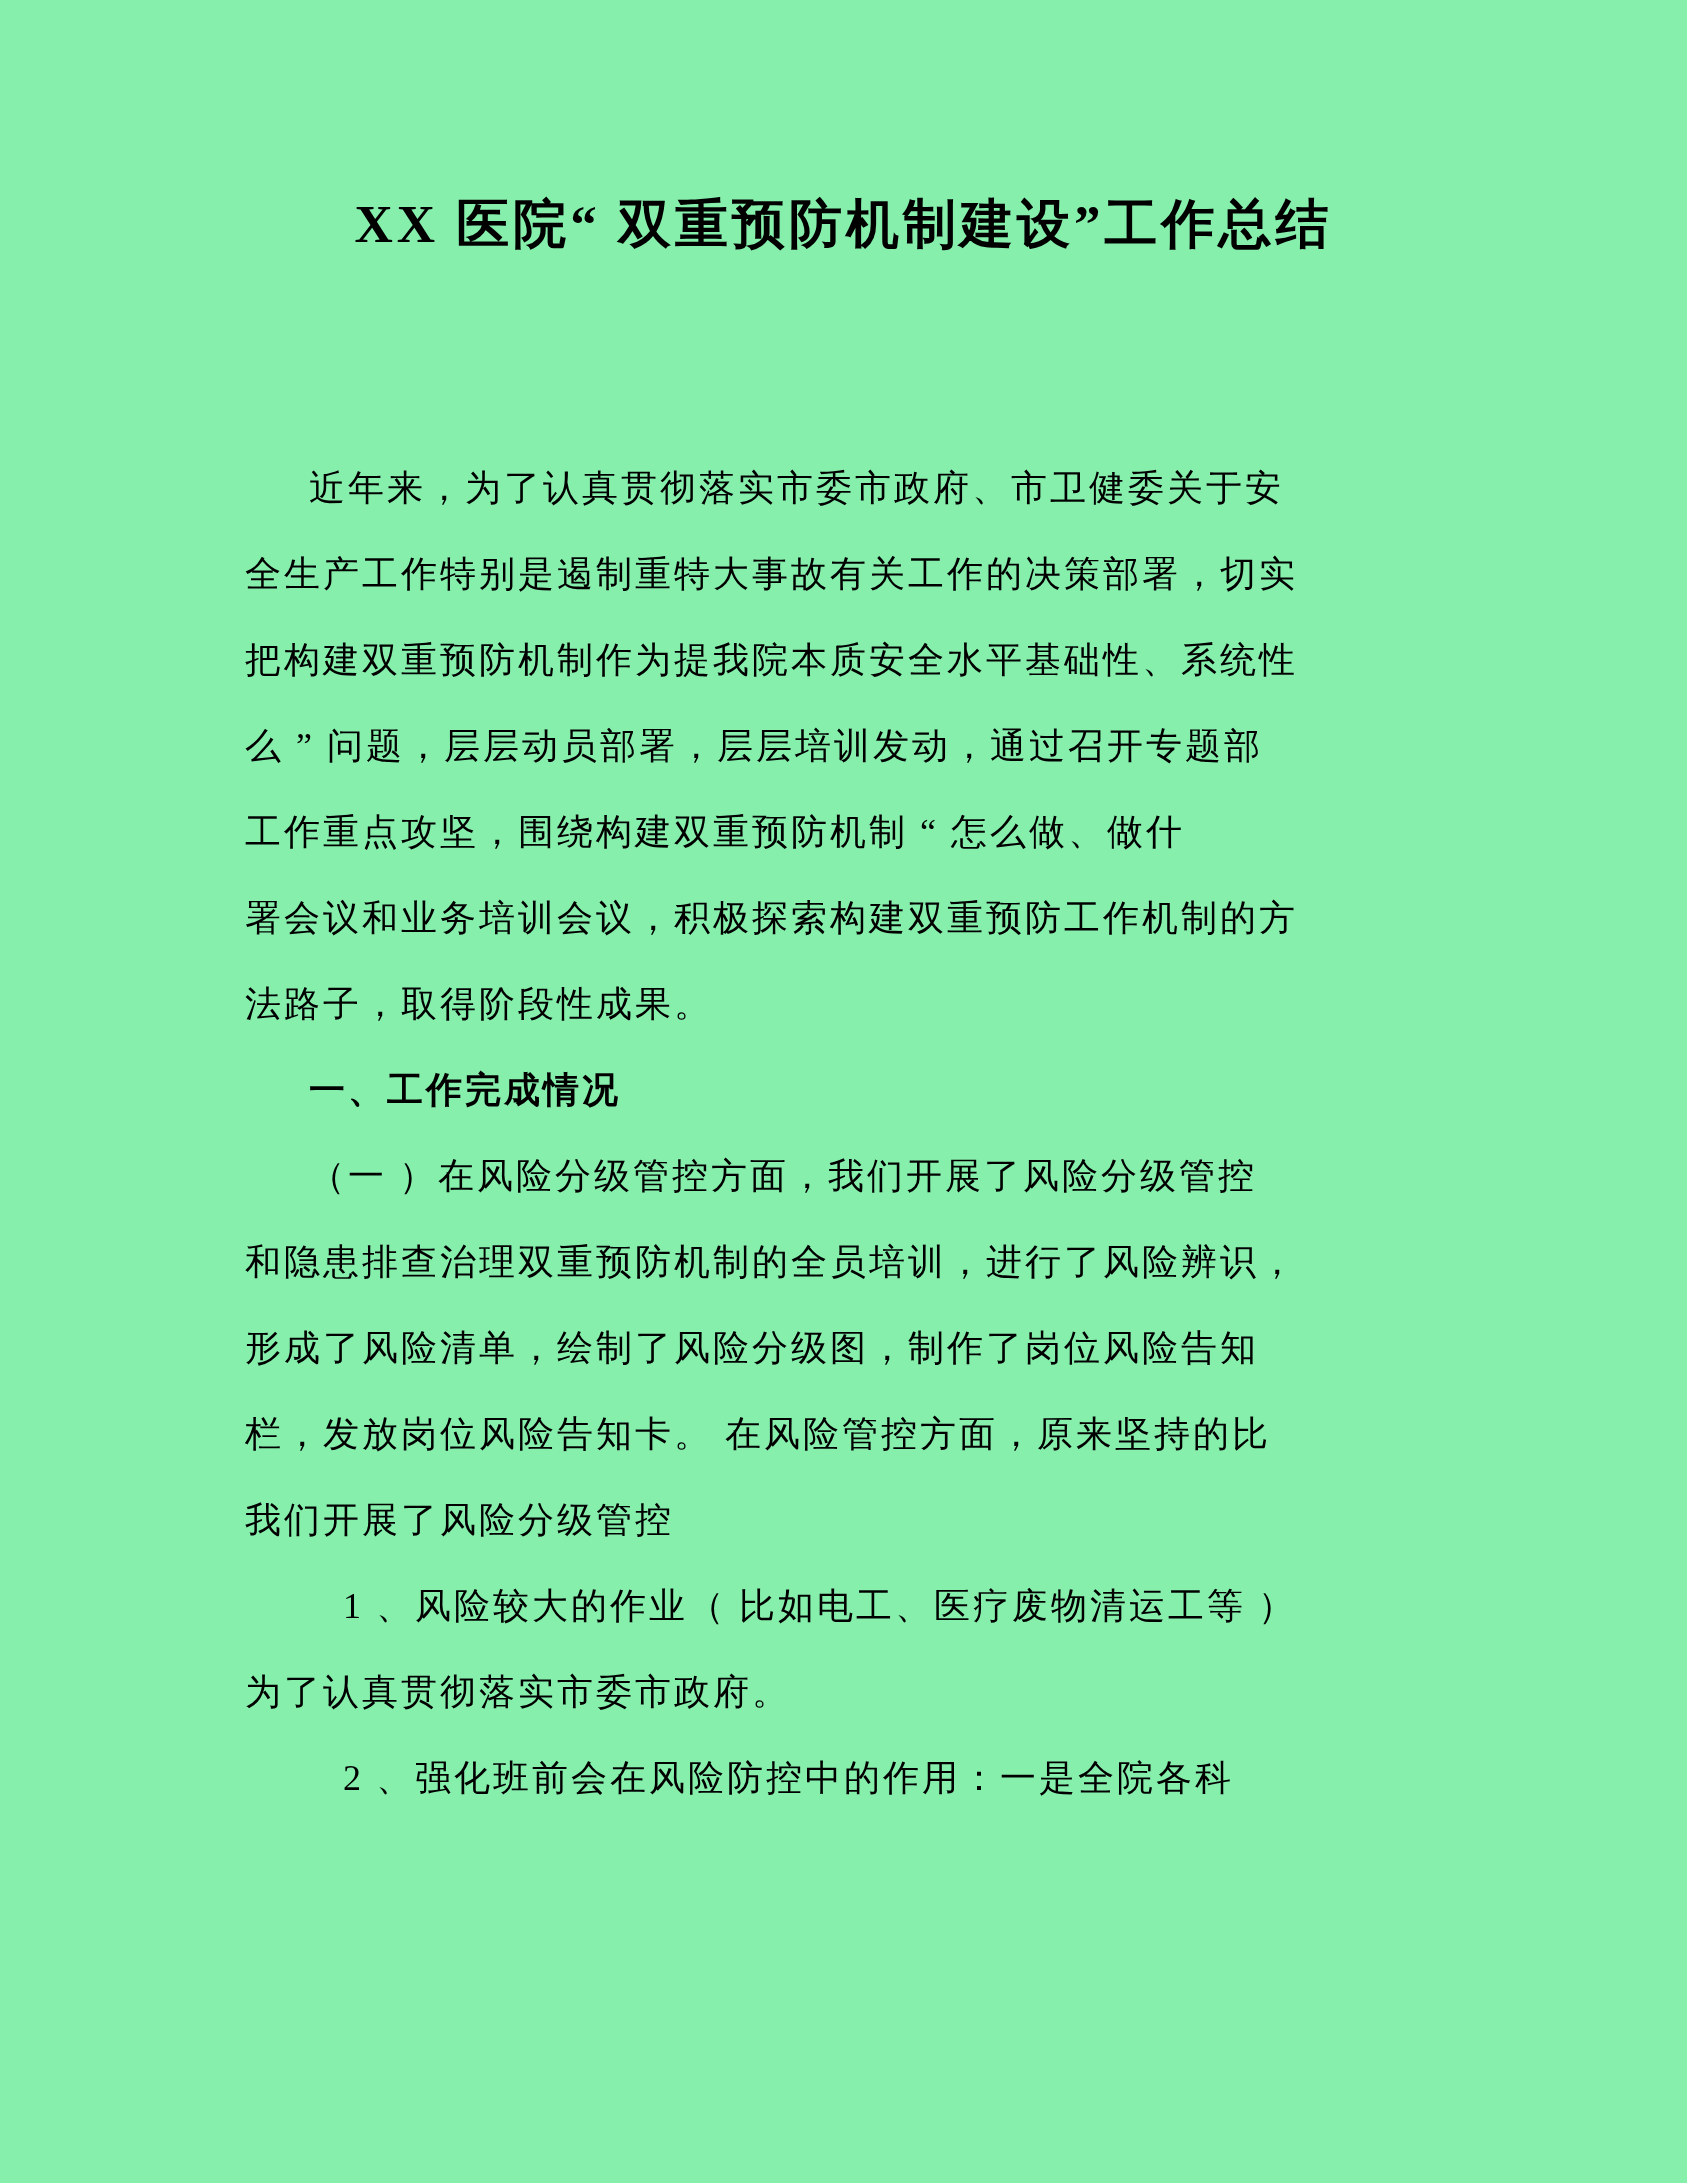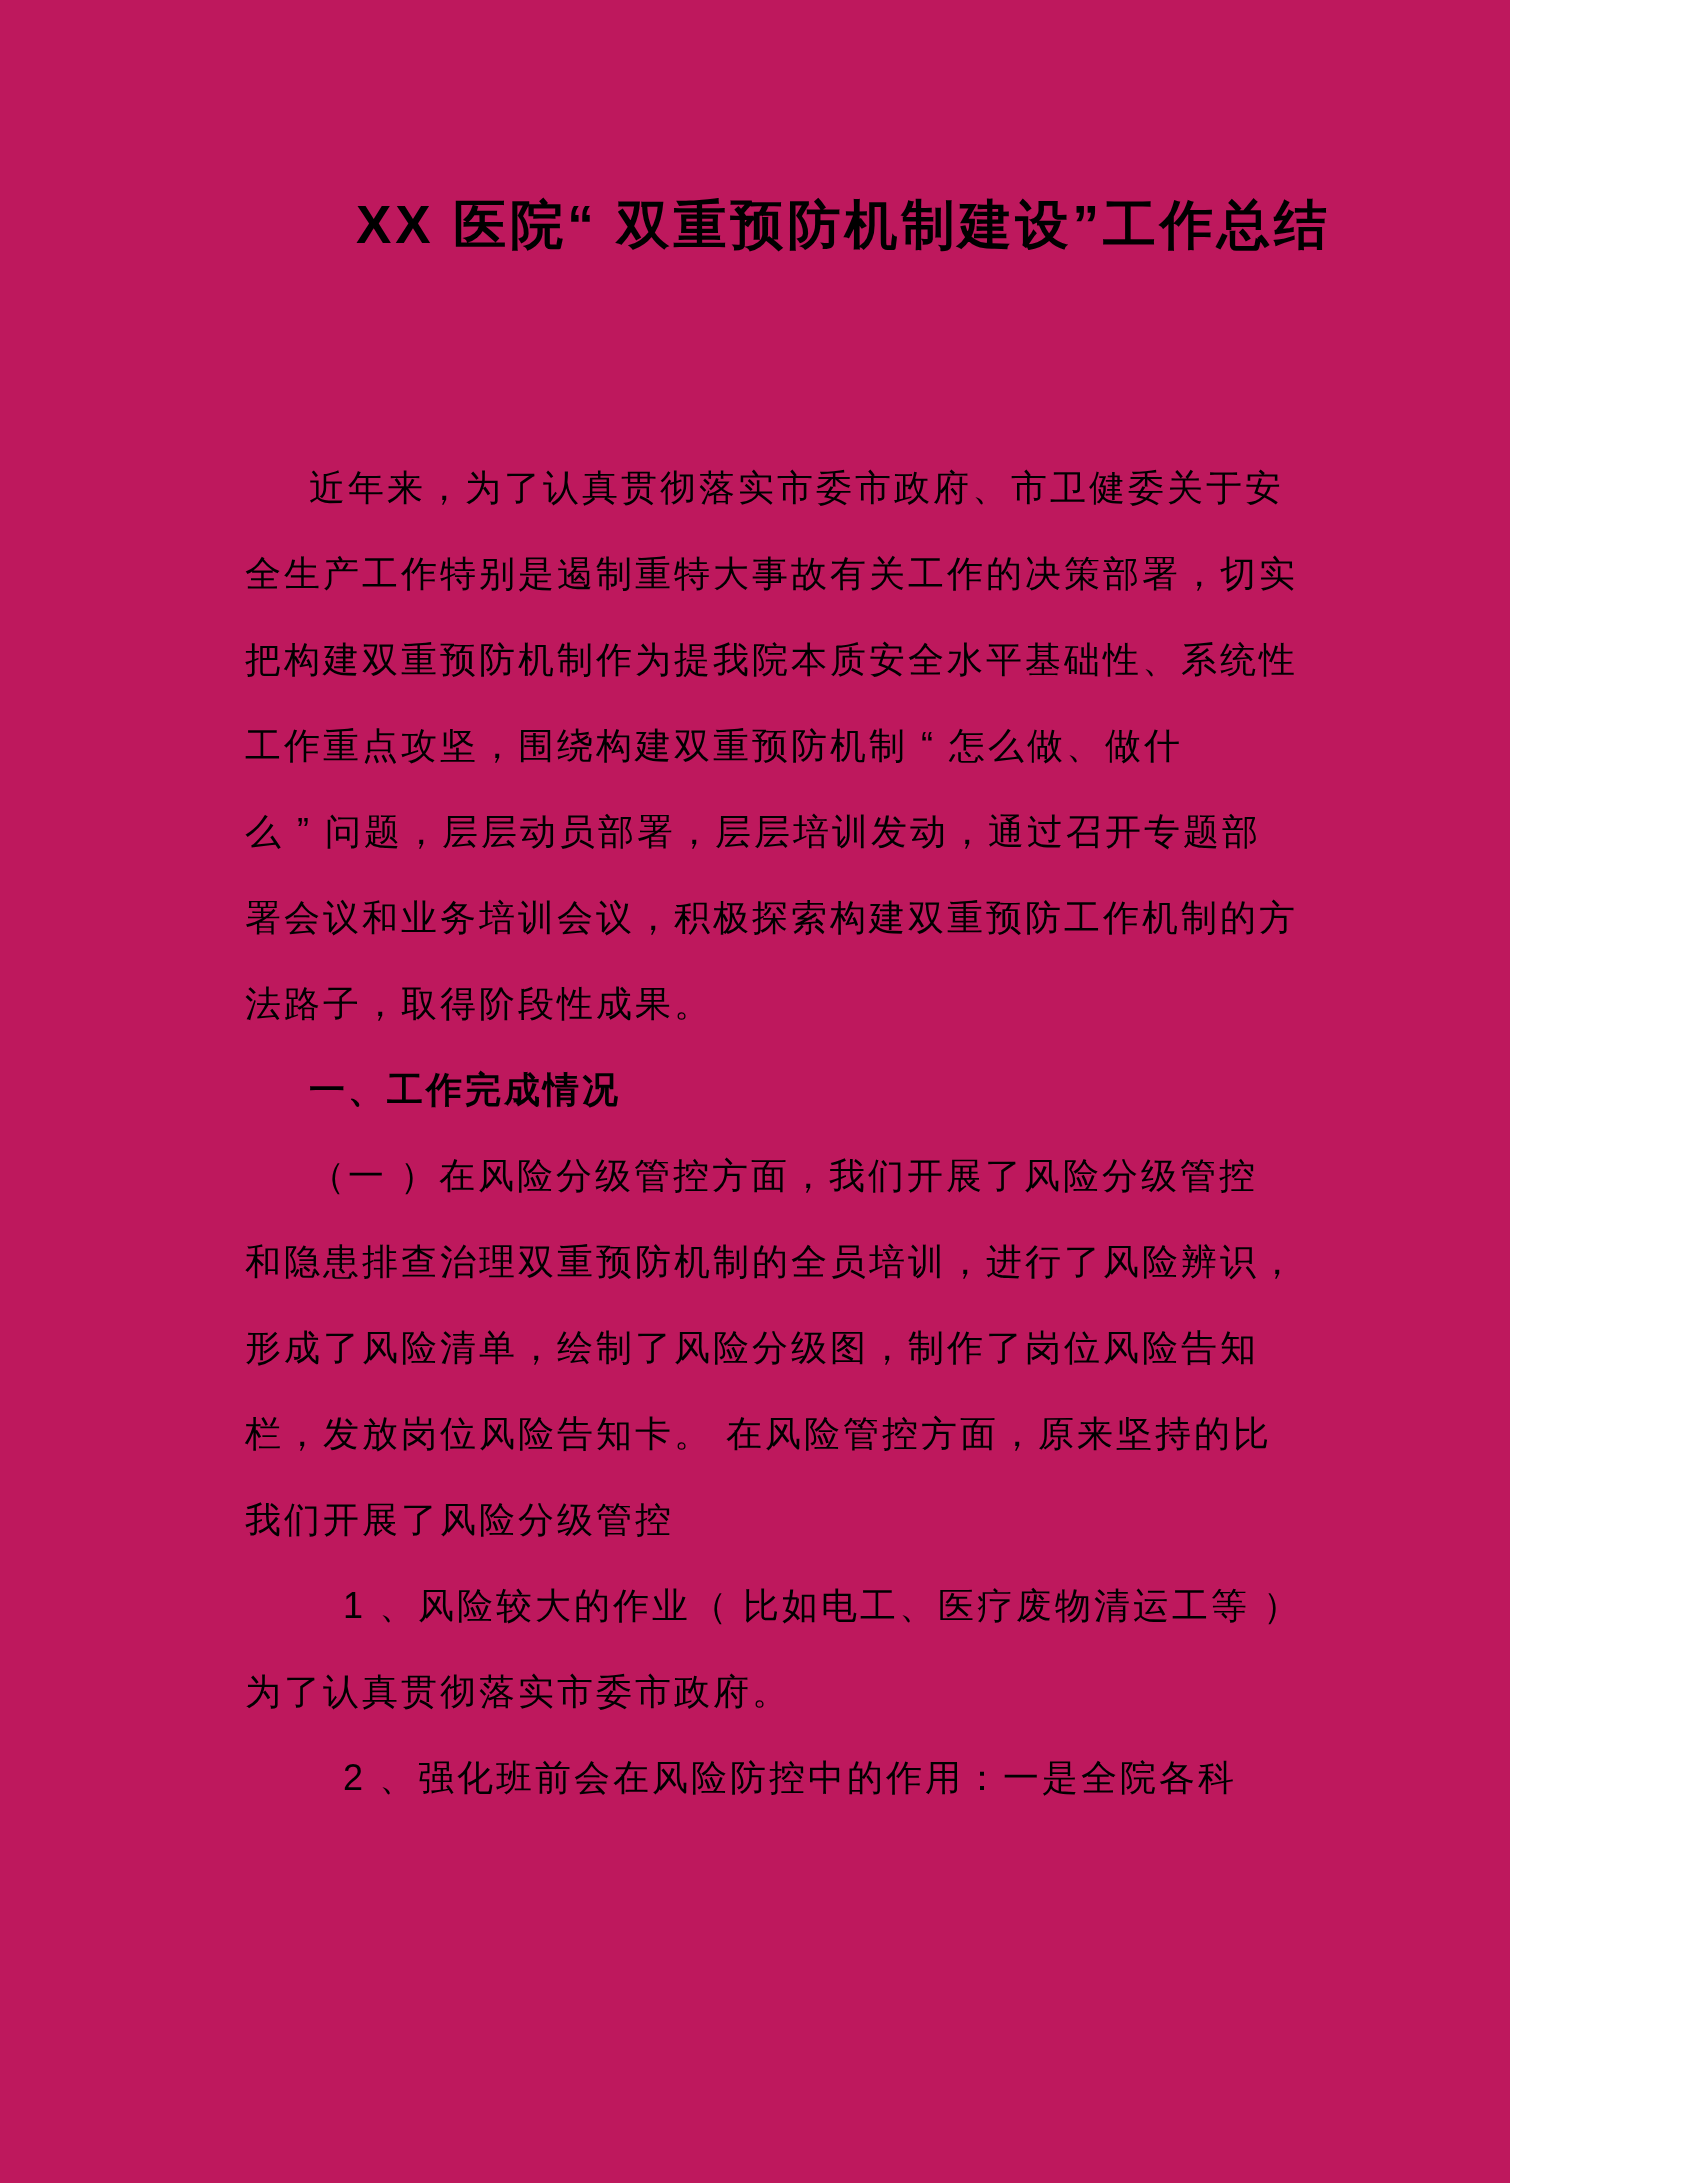--- a/index.html
+++ b/index.html
@@ -2,24 +2,24 @@
 <html style="font-size:10.6px"><head>
 <meta charset="utf-8">
 <style>
   html, body {
     margin: 0;
     padding: 0;
     background: #ffffff;
   }
   .page {
     position: relative;
-    width: 1510px;
+    width: 1687px;
     height: 2183px;
-    background: #be185d;
-    font-family: Liberation Sans, sans-serif;
+    background: #86efac;
+    font-family: Liberation Serif, serif;
     color: #000000;
     overflow: hidden;
   }
   .doc-title {
     position: absolute;
     top: 185px;
     left: 0;
     width: 1687px;
     text-align: center;
     font-size: 53px;
@@ -49,22 +49,22 @@
 <body>
 
 <div class="page">
 
   <div class="doc-title">XX 医院“ 双重预防机制建设”工作总结</div>
 
   <div class="doc-body">
     <div class="line indent">近年来，为了认真贯彻落实市委市政府、市卫健委关于安</div>
     <div class="line">全生产工作特别是遏制重特大事故有关工作的决策部署，切实</div>
     <div class="line">把构建双重预防机制作为提我院本质安全水平基础性、系统性</div>
+    <div class="line">么 ” 问题，层层动员部署，层层培训发动，通过召开专题部</div>
     <div class="line">工作重点攻坚，围绕构建双重预防机制 “ 怎么做、做什</div>
-    <div class="line">么 ” 问题，层层动员部署，层层培训发动，通过召开专题部</div>
     <div class="line">署会议和业务培训会议，积极探索构建双重预防工作机制的方</div>
     <div class="line">法路子，取得阶段性成果。</div>
     <div class="line indent heading">一、工作完成情况</div>
     <div class="line indent">（一 ）在风险分级管控方面，我们开展了风险分级管控</div>
     <div class="line">和隐患排查治理双重预防机制的全员培训，进行了风险辨识，</div>
     <div class="line">形成了风险清单，绘制了风险分级图，制作了岗位风险告知</div>
     <div class="line">栏，发放岗位风险告知卡。 在风险管控方面，原来坚持的比</div>
     <div class="line">我们开展了风险分级管控</div>
     <div class="line indent-num">1 、风险较大的作业（ 比如电工、医疗废物清运工等 ）</div>
     <div class="line">为了认真贯彻落实市委市政府。</div>

